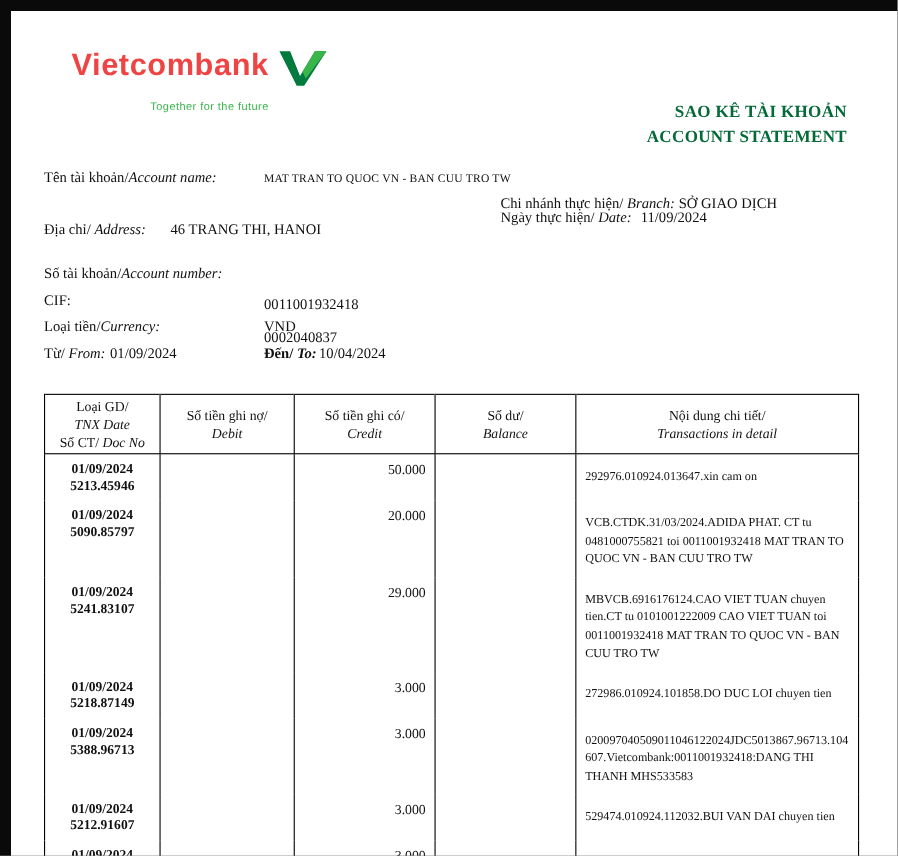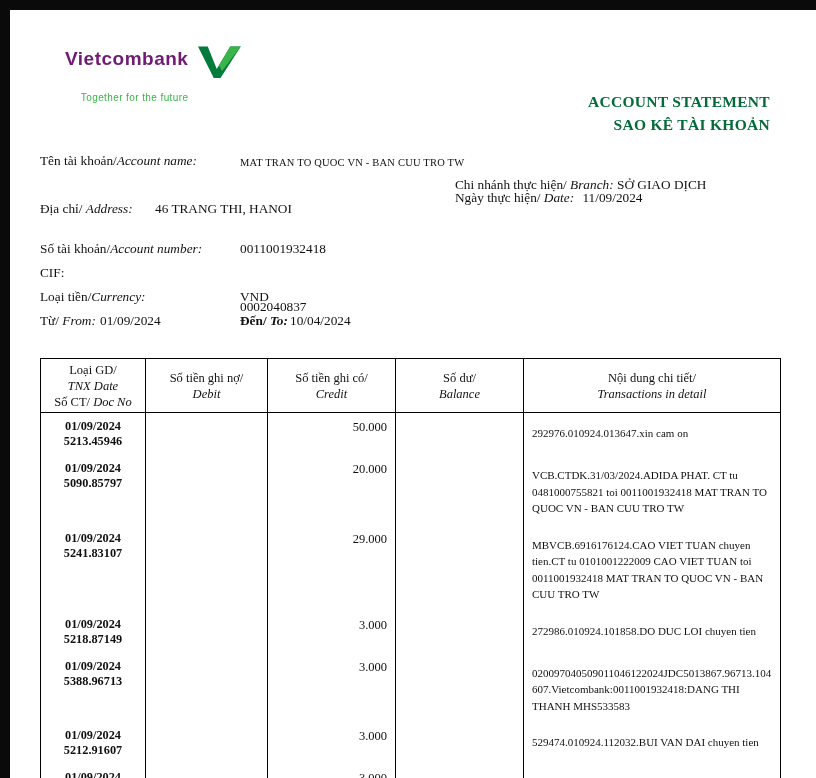--- a/index.html
+++ b/index.html
@@ -14,21 +14,21 @@
     position:absolute; left:10px; top:10px;
     width:806px; height:1200px;
     background:#ffffff;
   }
   .it { font-style:italic; }
 
   
   .logo-row { position:absolute; left:55px; top:34px; display:flex; align-items:flex-start; gap:7px; }
   .logo-text {
     font-family:"Liberation Sans", sans-serif;
-    font-weight:bold; font-size:19px; color:#701a75; letter-spacing:0.5px; line-height:30px;
+    font-weight:bold; font-size:28px; color:#ef4444; letter-spacing:0.5px; line-height:30px;
   }
   .logo-tagline {
     font-family:"Liberation Sans", sans-serif;
     font-size:10px; color:#39B54A; text-align:right; margin-top:18px; letter-spacing:0.4px;
   }
   .logo-mark { margin-top:0px; }
 
   
   .title {
     position:absolute; right:46px; top:80px;
@@ -71,22 +71,22 @@
       <div class="logo-text">Vietcombank</div>
       <div class="logo-tagline">Together for the future</div>
     </div>
     <svg class="logo-mark" width="48" height="38" viewBox="0 0 64 50">
       <path d="M4 3 L25 45 L34 45 L61 3 L47 3 L29 33 L17 3 Z" fill="#007A3D"></path>
       <path d="M47 3 L32 28 L36 36 L61 3 Z" fill="#39B54A"></path>
     </svg>
   </div>
 
   <div class="title">
+    <div>SAO KÊ TÀI KHOẢN</div>
     <div>ACCOUNT STATEMENT</div>
-    <div>SAO KÊ TÀI KHOẢN</div>
   </div>
 
   <div class="line" style="left:30px; top:143px; width:420px;">
     <span><span>Tên tài khoản/</span><span class="it">Account name:</span></span>
     <span class="abs caps-sm" style="left:200px; top:2px;">MAT TRAN TO QUOC VN - BAN CUU TRO TW</span>
   </div>
 
   <div class="line rblock" style="left:445px; top:143px;margin-top:37px;">
     <span><span>Ngày thực hiện/ </span><span class="it">Date:</span></span>
     <span style="margin-left:5px;">11/09/2024</span>
@@ -97,21 +97,21 @@
     <span class="abs" style="left:162px;">SỞ GIAO DỊCH</span>
   </div>
 
   <div class="line" style="left:30px; top:191px; width:420px;">
     <span><span>Địa chỉ/ </span><span class="it">Address:</span></span>
     <span class="abs" style="left:115px;">46 TRANG THI, HANOI</span>
   </div>
 
   <div class="line" style="left:30px; top:231px; width:420px;">
     <span><span>Số tài khoản/</span><span class="it">Account number:</span></span>
-    <span class="abs" style="left:200px;">0011001932418</span>
+    <span class="abs" style="left:200px;margin-top:28px;">0011001932418</span>
   </div>
 
   <div class="line" style="left:30px; top:255px; width:420px;">
     <span>CIF:</span>
     <span class="abs" style="left:200px;margin-top:34px;">0002040837</span>
   </div>
 
   <div class="line" style="left:30px; top:279px; width:420px;">
     <span><span>Loại tiền/</span><span class="it">Currency:</span></span>
     <span class="abs" style="left:200px;">VND</span>

